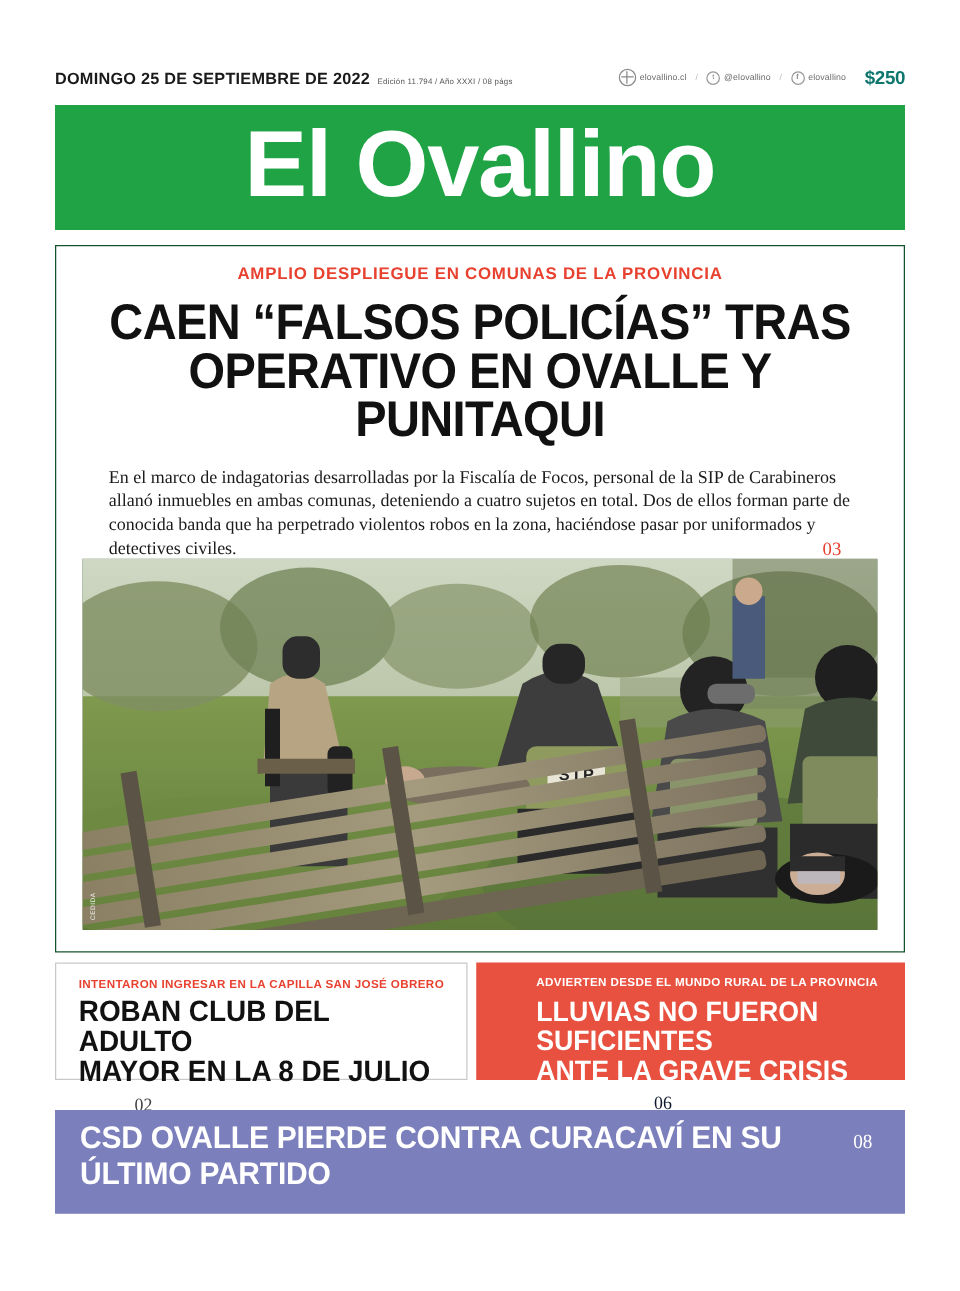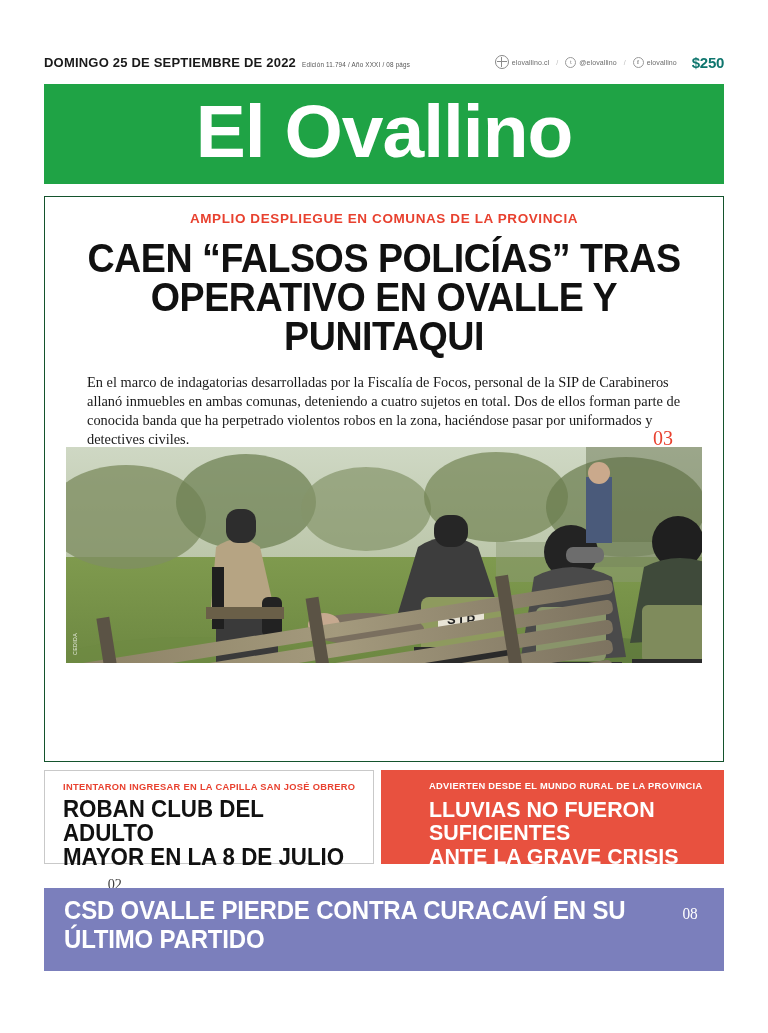--- a/index.html
+++ b/index.html
@@ -178,34 +178,34 @@
     font-family: "Liberation Serif", serif;
     font-size: 14.4px;
     line-height: 1.33;
     color: #1a1a1a;
     margin: 16px 42px 0 42px;
     position: relative;
   }
   .page-ref-main {
     color: #e8412f;
     font-family: "Liberation Serif", serif;
-    font-size: 20px;
+    font-size: 15px;
     position: absolute;
     right: 8px;
     bottom: -2px;
     margin-left: 28px;
   }
 
   
   .photo {
     position: absolute;
     left: 21px;
     top: 250px;
     width: 636px;
-    height: 216px;
+    height: 297px;
     overflow: hidden;
     background: #6b7a5a;
   }
   .photo svg { display: block; }
   .credit {
     position: absolute;
     left: 6px;
     bottom: 8px;
     font-size: 5.2px;
     color: #ffffff;
@@ -277,21 +277,21 @@
     line-height: 1.04;
     color: #ffffff;
     margin: 7px 10px 0 16px;
     transform: scaleX(0.95);
     transform-origin: left center;
   }
   .sec-right .pref {
     font-family: "Liberation Serif", serif;
     font-size: 15px;
     font-weight: normal;
-    color: #ffffff;
+    color: #0f172a;
   }
 
   
   .bottom {
     position: absolute;
     left: 44px;
     top: 888px;
     width: 680px;
     height: 83px;
     background: #7b7fbc;

